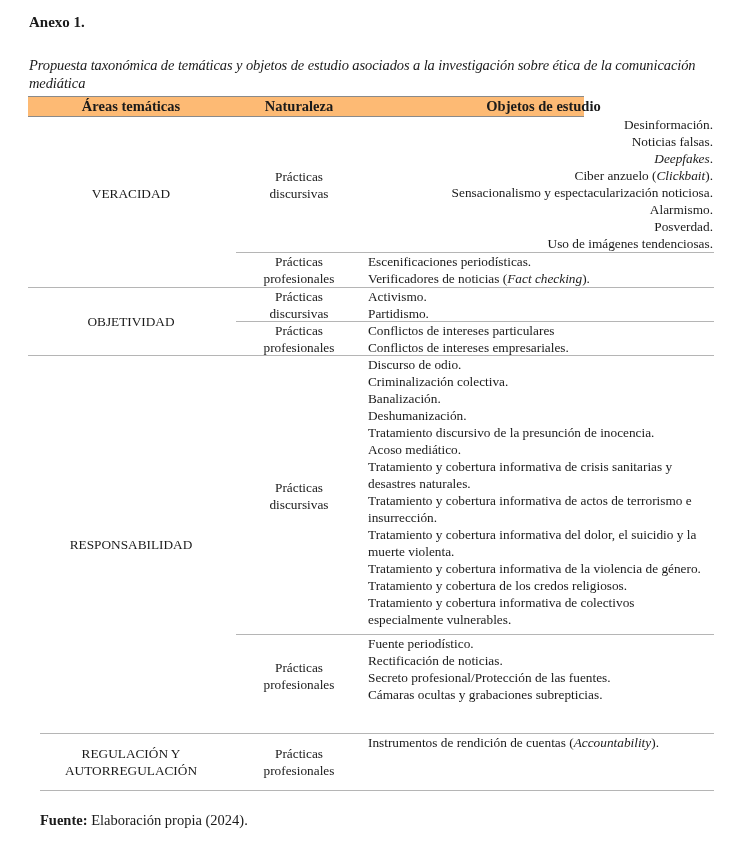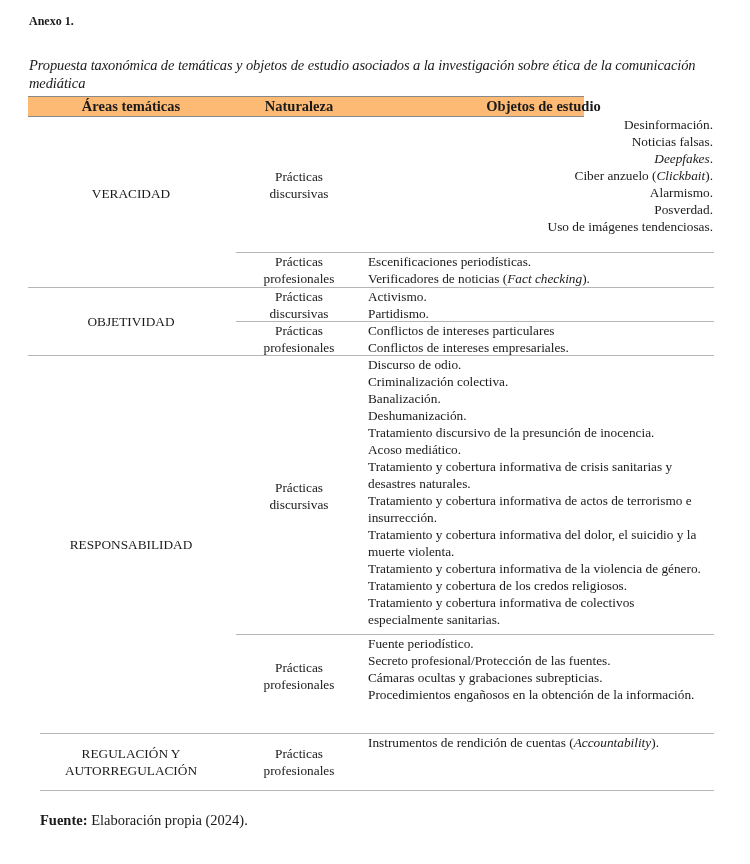--- a/index.html
+++ b/index.html
@@ -1,18 +1,18 @@
 <!DOCTYPE html>
 <html><head>
 <meta charset="utf-8">
 <style>
   html, body { margin:0; padding:0; background:#ffffff; }
   body { width:750px; height:864px; position:relative; overflow:hidden;
          font-family:"Liberation Serif","DejaVu Serif",serif; color:#1a1a1a; }
-  .anexo { position:absolute; left:29px; top:14px; font-size:12px; font-weight:bold; }
+  .anexo { position:absolute; left:29px; top:14px; font-size:15px; font-weight:bold; }
   .caption { position:absolute; left:29px; top:56px; width:700px; font-size:14.5px;
              font-style:italic; line-height:18px; letter-spacing:-0.1px; }
   .header { position:absolute; left:28px; top:96px; width:556px; height:19px;
             background:#fdba74; border-top:1px solid #8a8a8a; border-bottom:1px solid #8a8a8a; }
   .header div { position:absolute; top:0; height:19px; line-height:19px; font-weight:bold;
                 font-size:14.5px; text-align:center; }
   .h-area { left:0; width:206px; }
   .h-nat { left:206px; width:130px; }
   .h-obj { left:336px; width:359px; }
 
@@ -41,20 +41,21 @@
 <div class="cell area" style="top:185px;">VERACIDAD</div>
 <div class="cell nat" style="top:168px;">
   <div>Prácticas</div>
   <div>discursivas</div>
 </div>
 <div class="objs" style="top:116px;text-align:right;">
   <div>Desinformación.</div>
   <div>Noticias falsas.</div>
   <div><i>Deepfakes</i>.</div>
   <div>Ciber anzuelo (<i>Clickbait</i>).</div>
+  <div>Sensacionalismo y espectacularización noticiosa.</div>
   <div>Alarmismo.</div>
   <div>Posverdad.</div>
   <div>Uso de imágenes tendenciosas.</div>
 </div>
 <div class="hline" style="left:236px; width:478px; top:252px;"></div>
 <div class="cell nat" style="top:253px;">
   <div>Prácticas</div>
   <div>profesionales</div>
 </div>
 <div class="objs" style="top:253px;">
@@ -93,32 +94,32 @@
   <div>Criminalización colectiva.</div>
   <div>Banalización.</div>
   <div>Deshumanización.</div>
   <div>Tratamiento discursivo de la presunción de inocencia.</div>
   <div>Acoso mediático.</div>
   <div>Tratamiento y cobertura informativa de crisis sanitarias y desastres naturales.</div>
   <div>Tratamiento y cobertura informativa de actos de terrorismo e insurrección.</div>
   <div>Tratamiento y cobertura informativa del dolor, el suicidio y la muerte violenta.</div>
   <div>Tratamiento y cobertura informativa de la violencia de género.</div>
   <div>Tratamiento y cobertura de los credos religiosos.</div>
-  <div>Tratamiento y cobertura informativa de colectivos especialmente sanitarias.</div>
+  <div>Tratamiento y cobertura informativa de colectivos especialmente vulnerables.</div>
 </div>
 <div class="hline" style="left:236px; width:478px; top:634px;"></div>
 <div class="cell nat" style="top:659px;">
   <div>Prácticas</div>
   <div>profesionales</div>
 </div>
 <div class="objs" style="top:635px;">
   <div>Fuente periodístico.</div>
+  <div>Rectificación de noticias.</div>
   <div>Secreto profesional/Protección de las fuentes.</div>
   <div>Cámaras ocultas y grabaciones subrepticias.</div>
-  <div>Procedimientos engañosos en la obtención de la información.</div>
 </div>
 <div class="hline" style="left:40px; width:674px; top:733px;"></div>
 
 <div class="cell area" style="top:745px;">
   <div>REGULACIÓN Y</div>
   <div>AUTORREGULACIÓN</div>
 </div>
 <div class="cell nat" style="top:745px;">
   <div>Prácticas</div>
   <div>profesionales</div>

